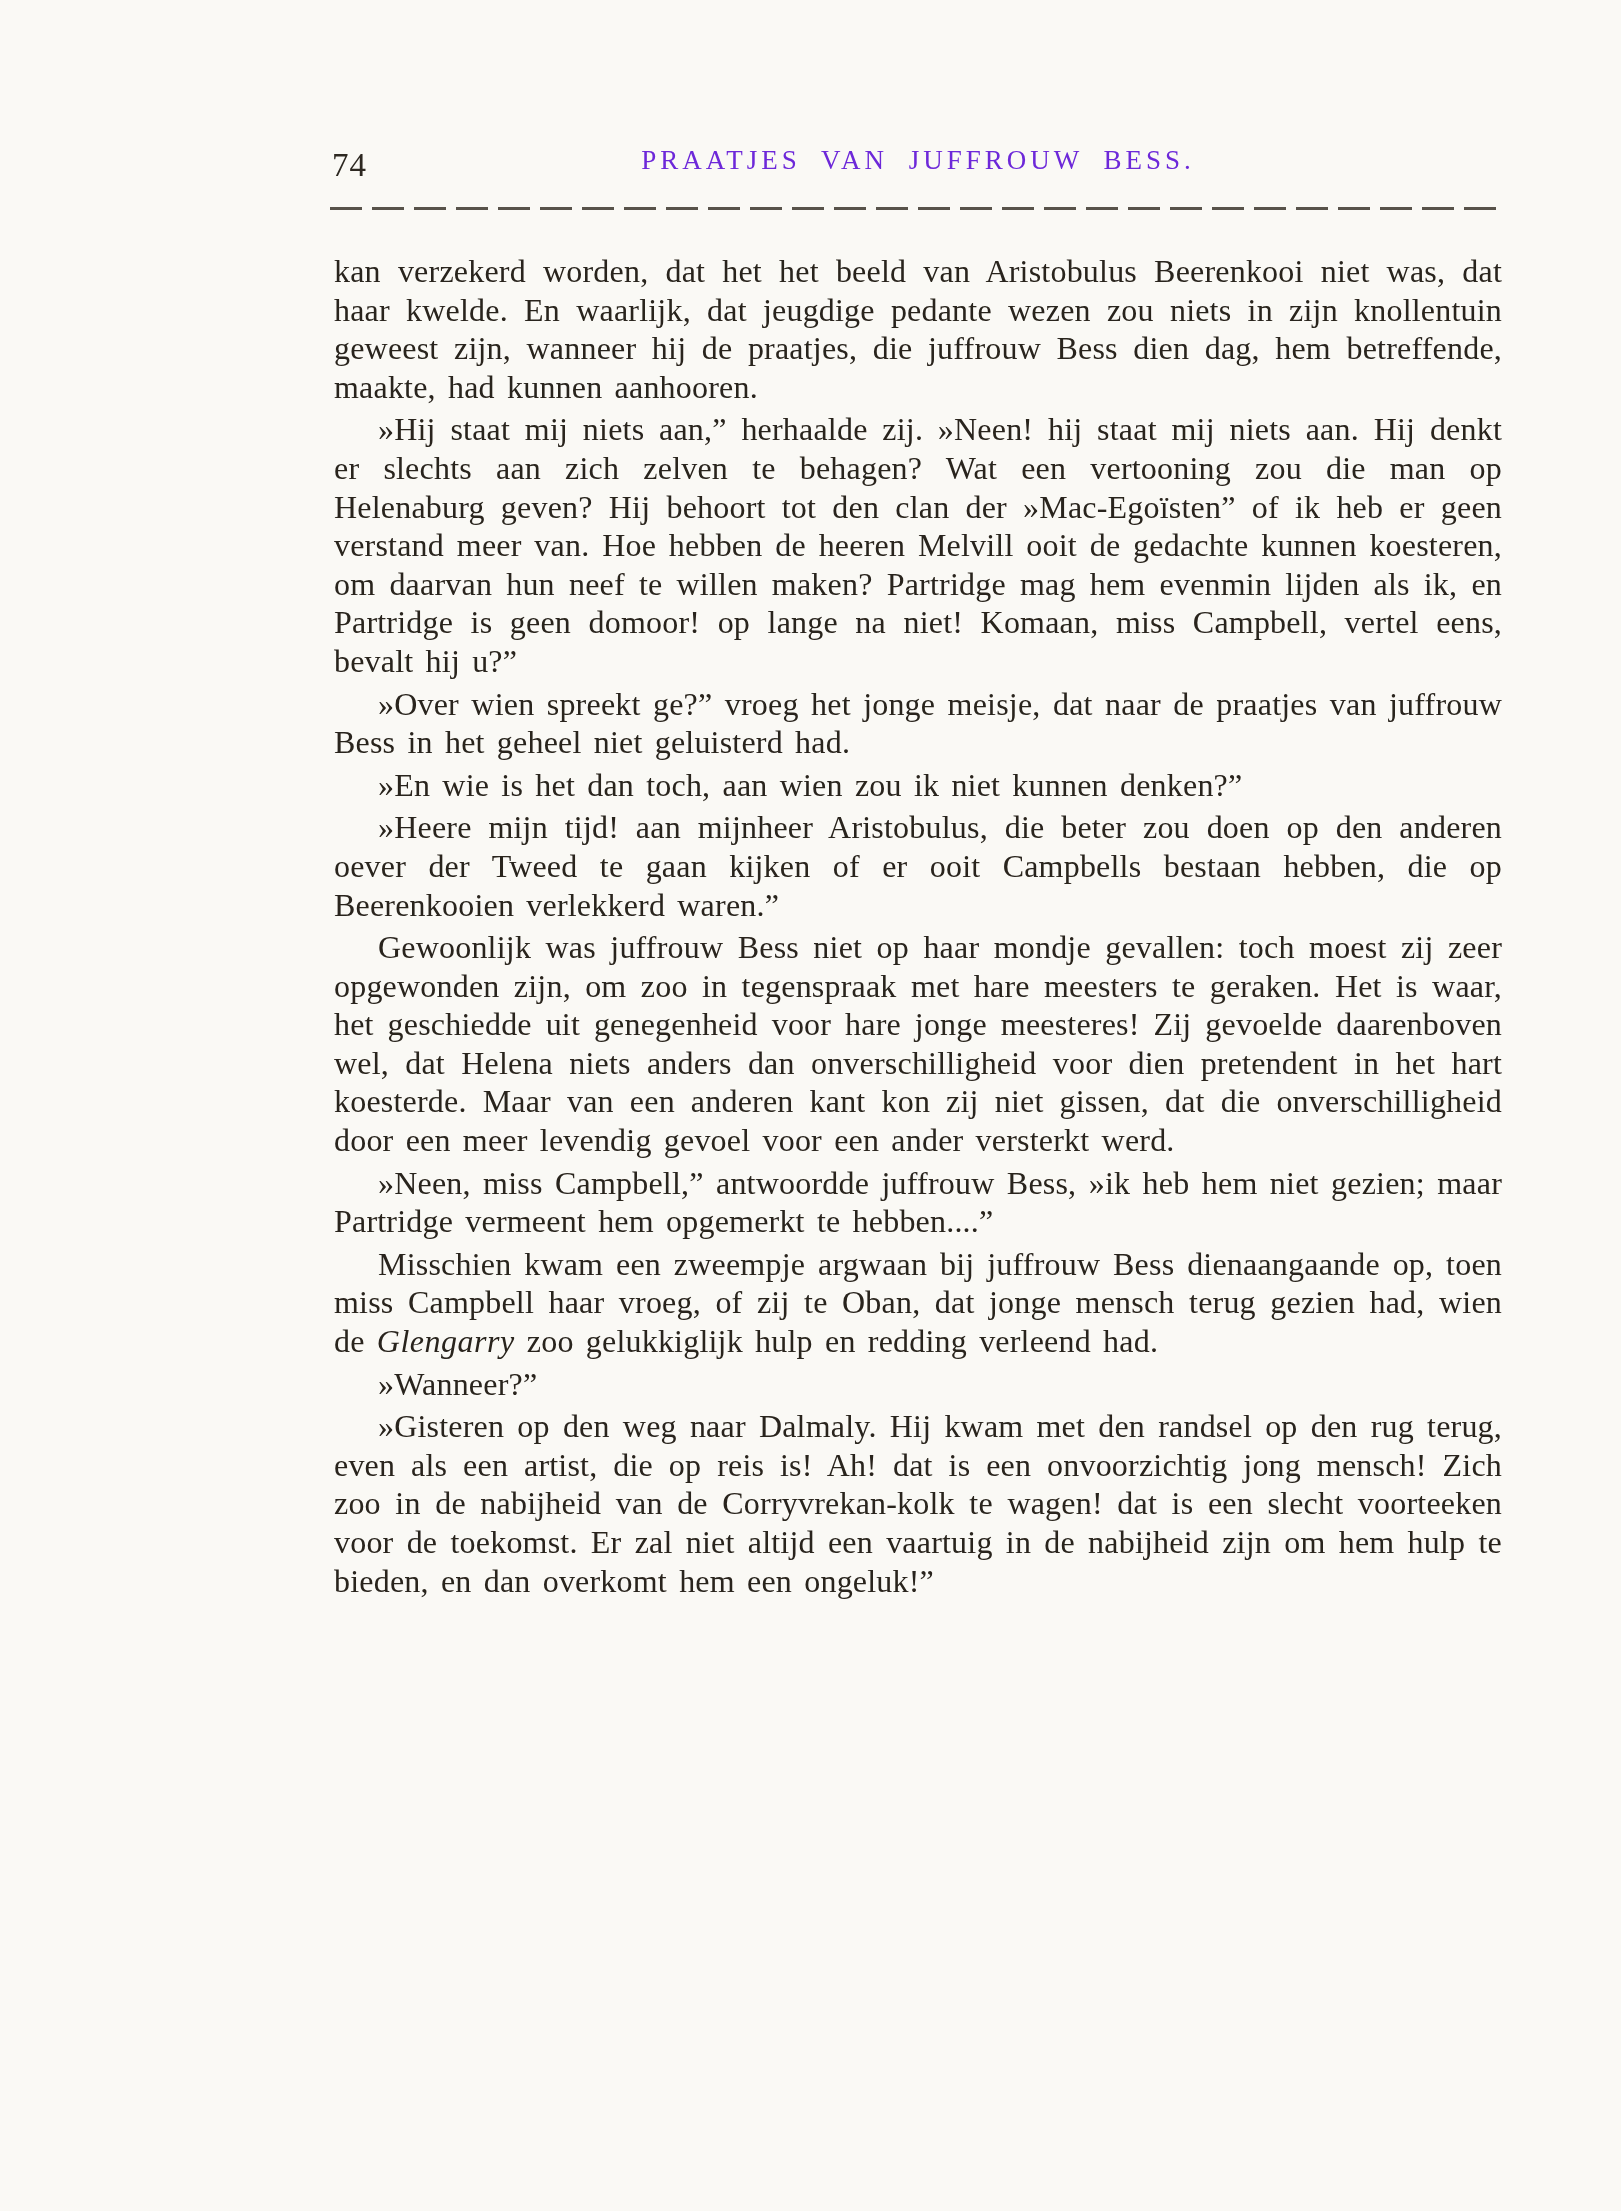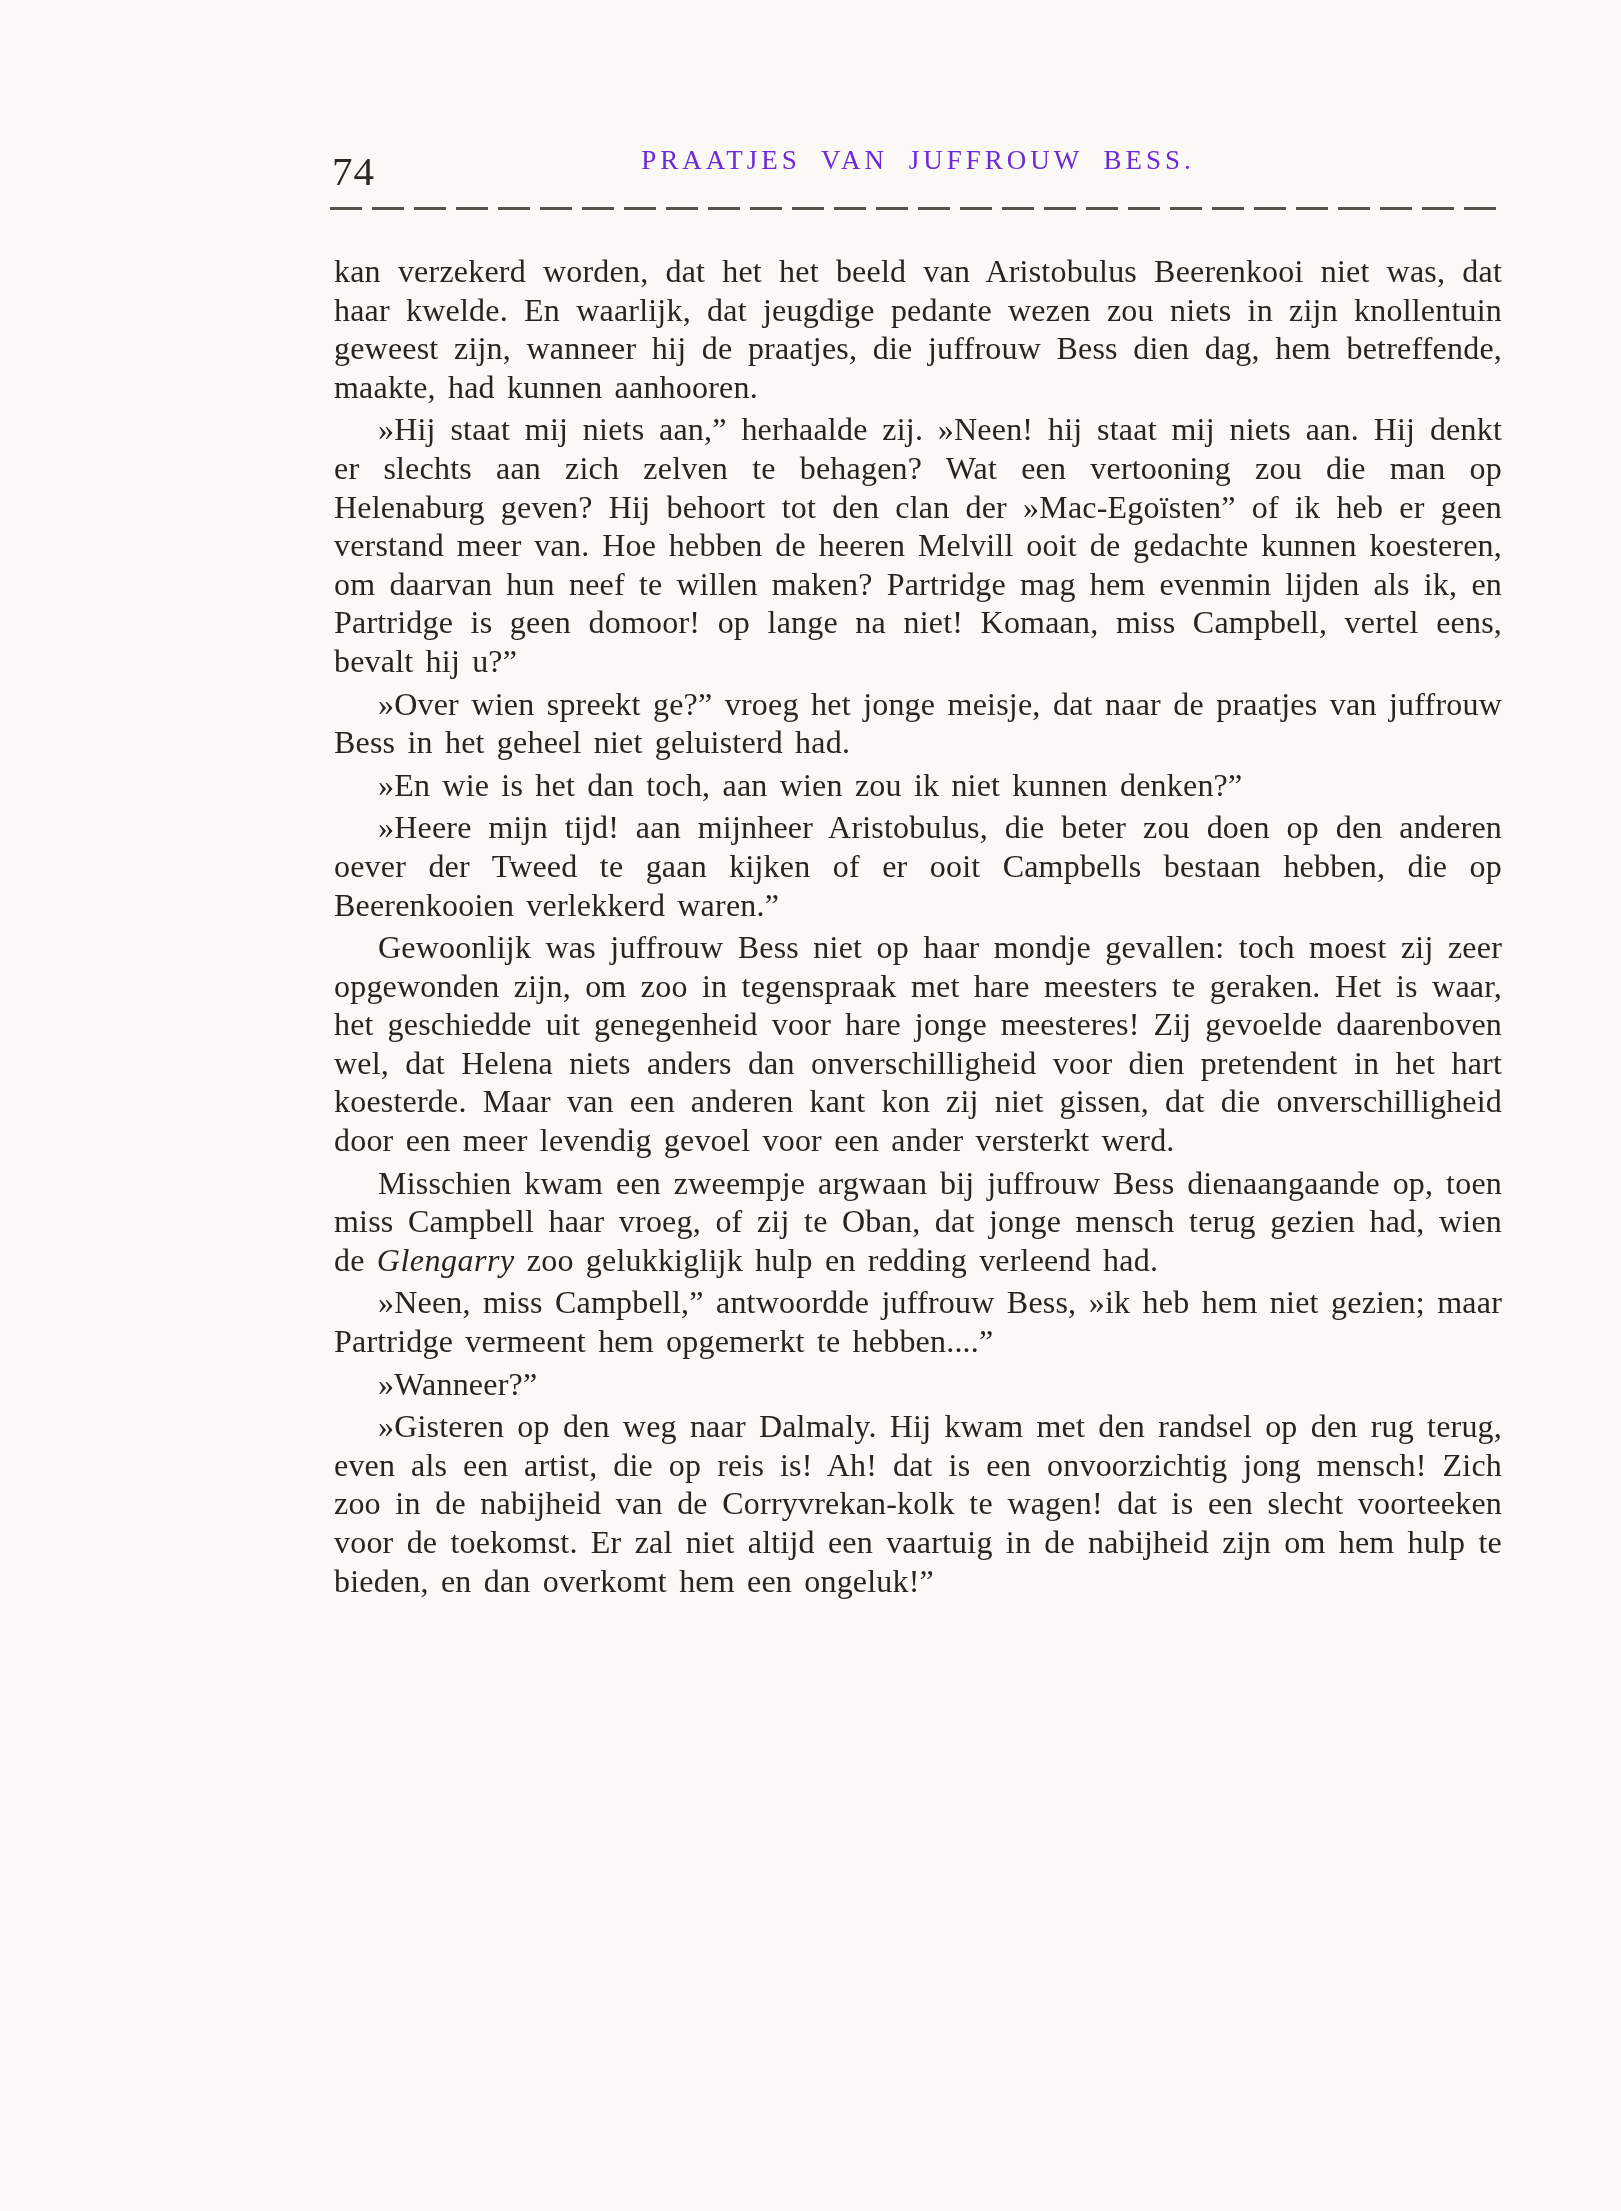--- a/index.html
+++ b/index.html
@@ -24,21 +24,21 @@
     width: 1176px;
   }
   .running-head {
     position: relative;
     height: 44px;
   }
   .page-num {
     position: absolute;
     left: 2px;
     top: 2px;
-    font-size: 41px;
+    font-size: 33px;
     letter-spacing: 1px;
     color: #2d2821;
   }
   .head-title {
     display: block;
     text-align: center;
     font-size: 27px;
     letter-spacing: 4px;
     word-spacing: 10px;
     color: #6d28d9;
@@ -87,20 +87,20 @@
 
     <div class="rule"></div>
 
     <div class="body-text">
       <p class="noindent">kan verzekerd worden, dat het het beeld van Aristobulus Beerenkooi niet was, dat haar kwelde. En waarlijk, dat jeugdige pedante wezen zou niets in zijn knollentuin geweest zijn, wanneer hij de praatjes, die juffrouw Bess dien dag, hem betreffende, maakte, had kunnen aanhooren.</p>
       <p>»Hij staat mij niets aan,” herhaalde zij. »Neen! hij staat mij niets aan. Hij denkt er slechts aan zich zelven te behagen? Wat een vertooning zou die man op Helenaburg geven? Hij behoort tot den clan der »Mac-Egoïsten” of ik heb er geen verstand meer van. Hoe hebben de heeren Melvill ooit de gedachte kunnen koesteren, om daarvan hun neef te willen maken? Partridge mag hem evenmin lijden als ik, en Partridge is geen domoor! op lange na niet! Komaan, miss Campbell, vertel eens, bevalt hij u?”</p>
       <p>»Over wien spreekt ge?” vroeg het jonge meisje, dat naar de praatjes van juffrouw Bess in het geheel niet geluisterd had.</p>
       <p>»En wie is het dan toch, aan wien zou ik niet kunnen denken?”</p>
       <p>»Heere mijn tijd! aan mijnheer Aristobulus, die beter zou doen op den anderen oever der Tweed te gaan kijken of er ooit Campbells bestaan hebben, die op Beerenkooien verlekkerd waren.”</p>
       <p>Gewoonlijk was juffrouw Bess niet op haar mondje gevallen: toch moest zij zeer opgewonden zijn, om zoo in tegenspraak met hare meesters te geraken. Het is waar, het geschiedde uit genegenheid voor hare jonge meesteres! Zij gevoelde daarenboven wel, dat Helena niets anders dan onverschilligheid voor dien pretendent in het hart koesterde. Maar van een anderen kant kon zij niet gissen, dat die onverschilligheid door een meer levendig gevoel voor een ander versterkt werd.</p>
+      <p>»Neen, miss Campbell,” antwoordde juffrouw Bess, »ik heb hem niet gezien; maar Partridge vermeent hem opgemerkt te hebben....”</p>
       <p><span>Misschien kwam een zweempje argwaan bij juffrouw Bess dienaangaande op, toen miss Campbell haar vroeg, of zij te Oban, dat jonge mensch terug gezien had, wien de </span><em>Glengarry</em><span> zoo gelukkiglijk hulp en redding verleend had.</span></p>
-      <p>»Neen, miss Campbell,” antwoordde juffrouw Bess, »ik heb hem niet gezien; maar Partridge vermeent hem opgemerkt te hebben....”</p>
       <p>»Wanneer?”</p>
       <p>»Gisteren op den weg naar Dalmaly. Hij kwam met den randsel op den rug terug, even als een artist, die op reis is! Ah! dat is een onvoorzichtig jong mensch! Zich zoo in de nabijheid van de Corryvrekan-kolk te wagen! dat is een slecht voorteeken voor de toekomst. Er zal niet altijd een vaartuig in de nabijheid zijn om hem hulp te bieden, en dan overkomt hem een ongeluk!”</p>
     </div>
 
   </div>
 </div>
 
 </body></html>

